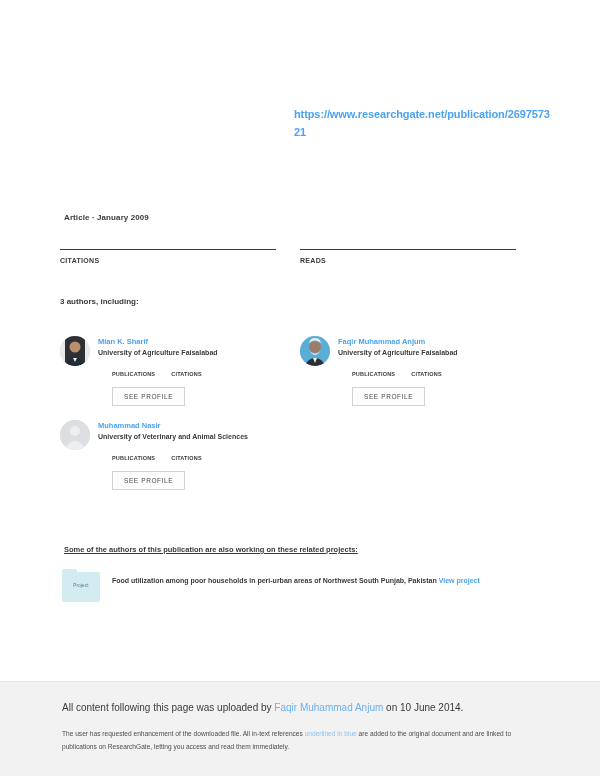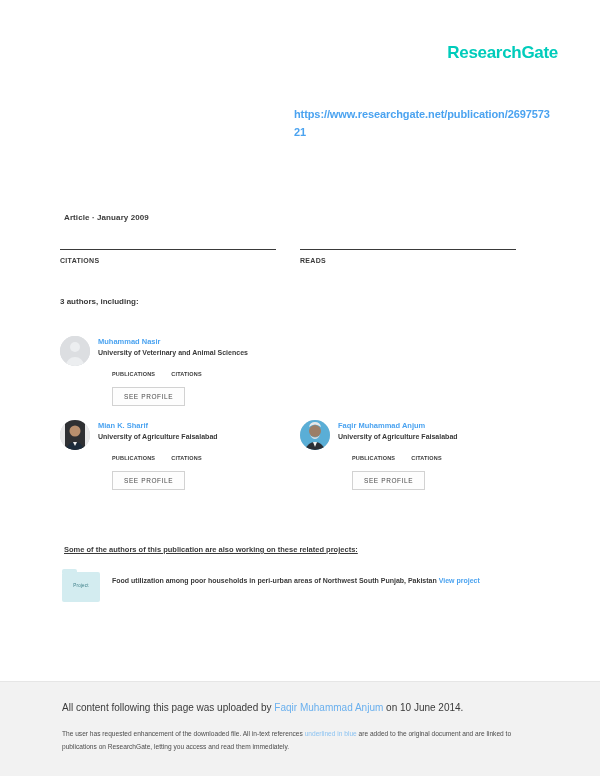--- a/index.html
+++ b/index.html
@@ -279,23 +279,20 @@
   }
   .footer-note .blue {
     color: #8cc3f2;
   }
 </style>
 </head>
 <body>
 
 <div class="page">
 
-  <div class="logo-row">
-    <div class="rg-logo">ResearchGate</div>
-  </div>
 
   <div class="url-row">
     <span class="url-link">https://www.researchgate.net/publication/269757321</span>
   </div>
 
   <div class="article-meta">Article · January 2009</div>
 
   <div class="stats">
     <div class="stat-col">
       <div class="stat-rule"></div>
@@ -303,51 +300,20 @@
     </div>
     <div class="stat-col">
       <div class="stat-rule"></div>
       <div class="stat-label">READS</div>
     </div>
   </div>
 
   <div class="authors-heading">3 authors, including:</div>
 
   <div class="authors-grid">
-
-    <div class="author-row">
-
-      <div class="author-card">
-        <div class="avatar">
-          <svg width="30" height="30" viewBox="0 0 30 30">
-            <rect width="30" height="30" fill="#dcdee1"></rect>
-            <circle cx="15" cy="11" r="5" fill="#eceef0"></circle>
-            <path d="M5 30 q3-9 10-9 t10 9 z" fill="#eceef0"></path>
-          </svg>
-        </div>
-        <div class="author-body">
-          <div class="author-name">Muhammad Nasir</div>
-          <div class="author-affil">University of Veterinary and Animal Sciences</div>
-          <div class="author-stats">
-            <div class="astat">
-              <div class="astat-num"></div>
-              <div class="astat-label">PUBLICATIONS</div>
-            </div>
-            <div class="astat">
-              <div class="astat-num"></div>
-              <div class="astat-label">CITATIONS</div>
-            </div>
-          </div>
-          <div class="see-profile">SEE PROFILE</div>
-        </div>
-      </div>
-
-      <div class="author-card"></div>
-
-    </div>
 
     <div class="author-row">
 
       <div class="author-card">
         <div class="avatar">
           <svg width="30" height="30" viewBox="0 0 30 30">
             <rect width="30" height="30" fill="#e9e9ea"></rect>
             <rect x="5" y="0" width="20" height="30" fill="#2f3033"></rect>
             <circle cx="15" cy="11" r="5.5" fill="#b98f6e"></circle>
             <path d="M6 30 q2-8 9-8 t9 8 z" fill="#1d2b3a"></path>
@@ -394,20 +360,51 @@
               <div class="astat-num"></div>
               <div class="astat-label">CITATIONS</div>
             </div>
           </div>
           <div class="see-profile">SEE PROFILE</div>
         </div>
       </div>
 
     </div>
 
+    <div class="author-row">
+
+      <div class="author-card">
+        <div class="avatar">
+          <svg width="30" height="30" viewBox="0 0 30 30">
+            <rect width="30" height="30" fill="#dcdee1"></rect>
+            <circle cx="15" cy="11" r="5" fill="#eceef0"></circle>
+            <path d="M5 30 q3-9 10-9 t10 9 z" fill="#eceef0"></path>
+          </svg>
+        </div>
+        <div class="author-body">
+          <div class="author-name">Muhammad Nasir</div>
+          <div class="author-affil">University of Veterinary and Animal Sciences</div>
+          <div class="author-stats">
+            <div class="astat">
+              <div class="astat-num"></div>
+              <div class="astat-label">PUBLICATIONS</div>
+            </div>
+            <div class="astat">
+              <div class="astat-num"></div>
+              <div class="astat-label">CITATIONS</div>
+            </div>
+          </div>
+          <div class="see-profile">SEE PROFILE</div>
+        </div>
+      </div>
+
+      <div class="author-card"></div>
+
+    </div>
+
   </div>
 
   <div class="projects-heading">Some of the authors of this publication are also working on these related projects:</div>
 
   <div class="project-item">
     <div class="project-icon">
       <div class="tab"></div>
       <div class="ptext">Project</div>
     </div>
     <div class="project-text">

